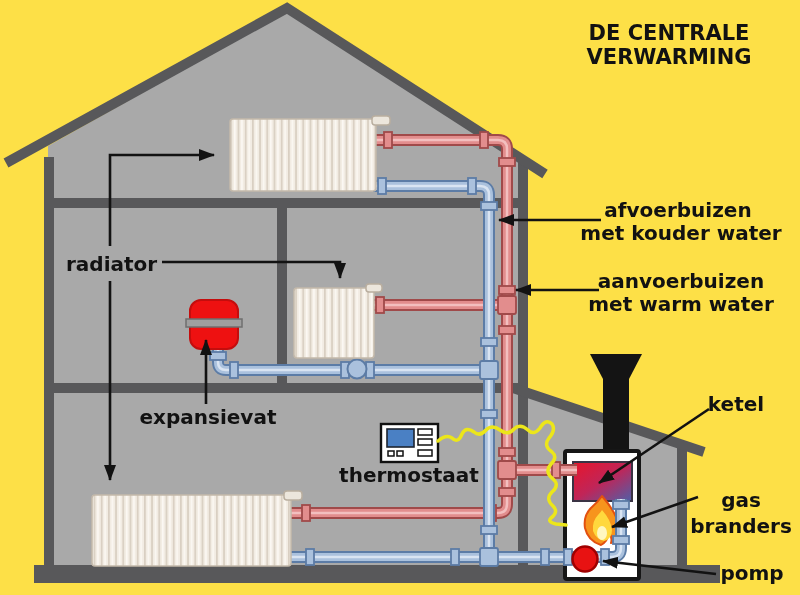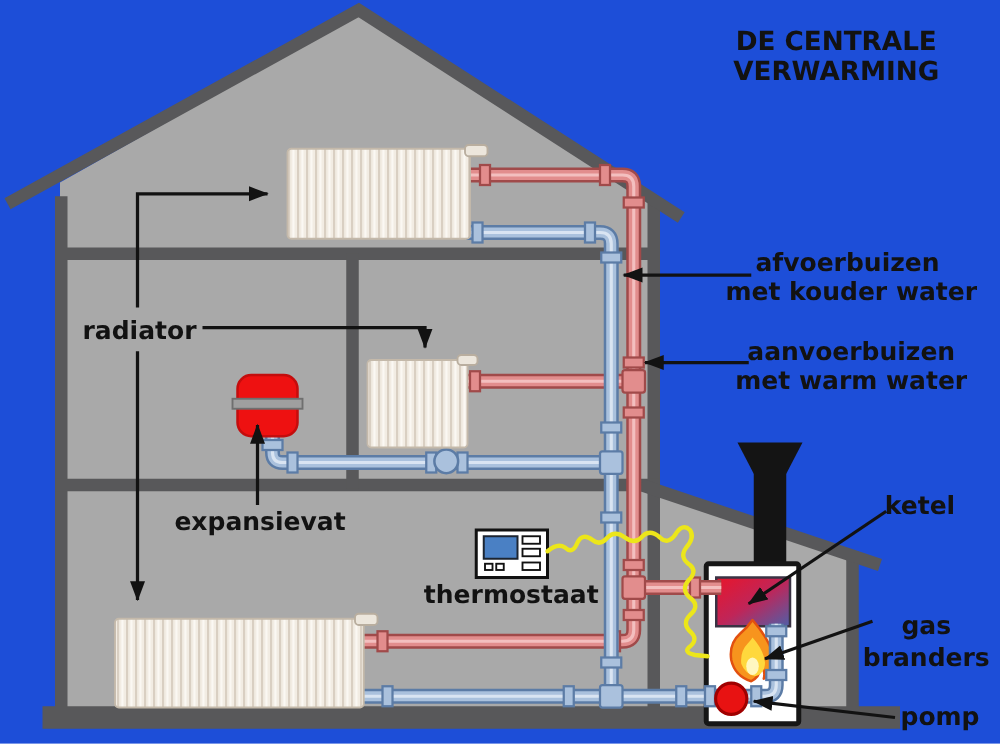--- a/index.html
+++ b/index.html
@@ -1,16 +1,16 @@
 <!DOCTYPE html>
 <html><head>
 <meta charset="utf-8">
 <style>
   html,body{margin:0;padding:0;background:#fff;}
-  .stage{position:relative;width:800px;height:595px;background:#1d4ed8;overflow:hidden;
+  .stage{position:relative;width:800px;height:595px;background:#fde047;overflow:hidden;
          font-family:"DejaVu Sans","Liberation Sans",sans-serif;}
   svg{display:block}
   .lbl{font-family:"DejaVu Sans","Liberation Sans",sans-serif;font-weight:700;font-size:20px;fill:#121212}
   .ttl{font-family:"DejaVu Sans","Liberation Sans",sans-serif;font-weight:700;font-size:21px;fill:#121212}
   .pipe{fill:none;stroke-linejoin:round;stroke-linecap:butt}
   .rO{stroke:#a04a4a;stroke-width:12}
   .rI{stroke:#e28d8d;stroke-width:8}
   .rC{stroke:#f3bfbf;stroke-width:2.5}
   .bO{stroke:#5c7ca6;stroke-width:12}
   .bI{stroke:#aac1dd;stroke-width:8}

